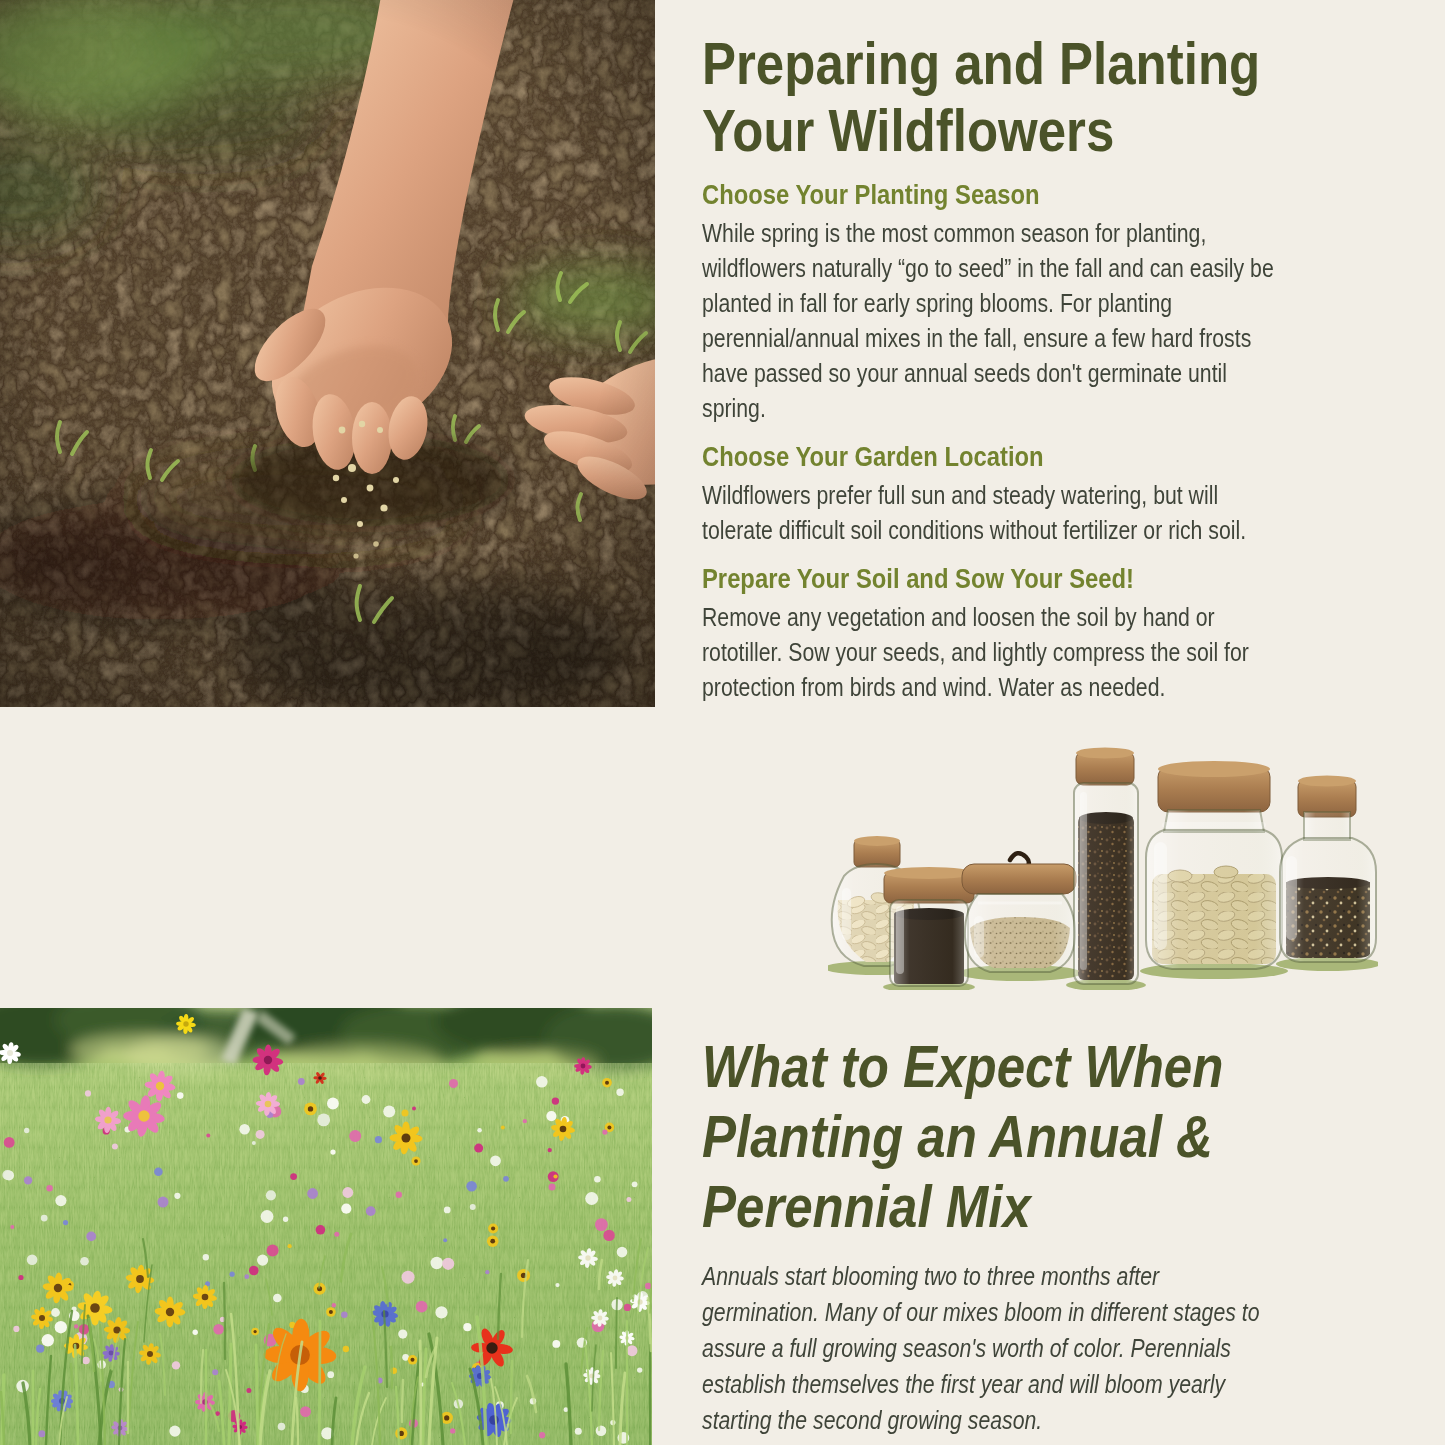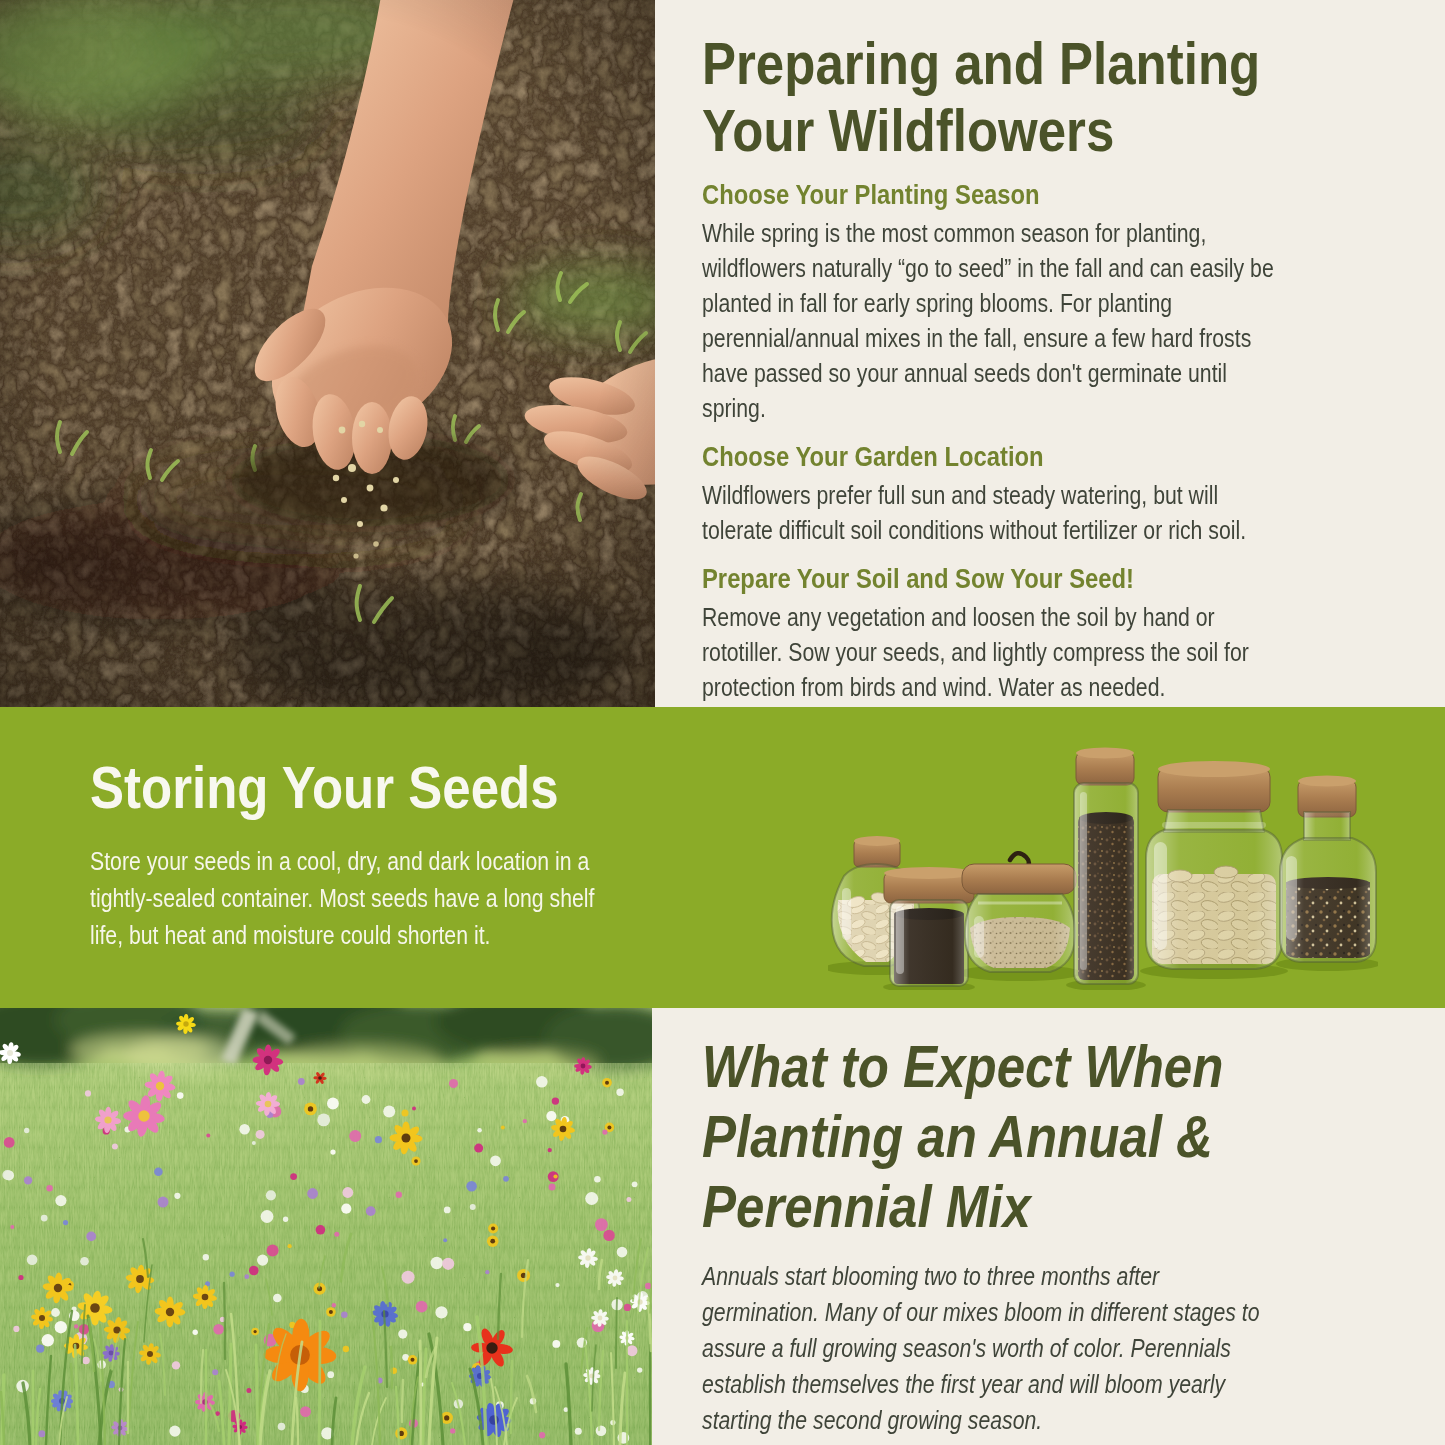--- a/index.html
+++ b/index.html
@@ -164,30 +164,20 @@
         <div class="sub">Prepare Your Soil and Sow Your Seed!</div>
         <div class="blines">
             <div>Remove any vegetation and loosen the soil by hand or</div>
             <div>rototiller. Sow your seeds, and lightly compress the soil for</div>
             <div>protection from birds and wind. Water as needed.</div>
           </div>
       </div>
     </div>
   </div>
 
-  <div class="band">
-    <div class="band-inner cond">
-      <h2>Storing Your Seeds</h2>
-      <div class="blines">
-          <div>Store your seeds in a cool, dry, and dark location in a</div>
-          <div>tightly-sealed container. Most seeds have a long shelf</div>
-          <div>life, but heat and moisture could shorten it.</div>
-        </div>
-    </div>
-  </div>
 
   <div class="jars">
     <svg viewBox="0 0 550 250" width="550" height="250">
       <defs>
         <linearGradient id="corkG" x1="0" y1="0" x2="0" y2="1">
           <stop offset="0" stop-color="#c79c69"></stop>
             <stop offset="0.5" stop-color="#aa7d50"></stop>
             <stop offset="1" stop-color="#8d6440"></stop>
         </linearGradient>
         <pattern id="pBeans" width="24" height="15" patternUnits="userSpaceOnUse">

